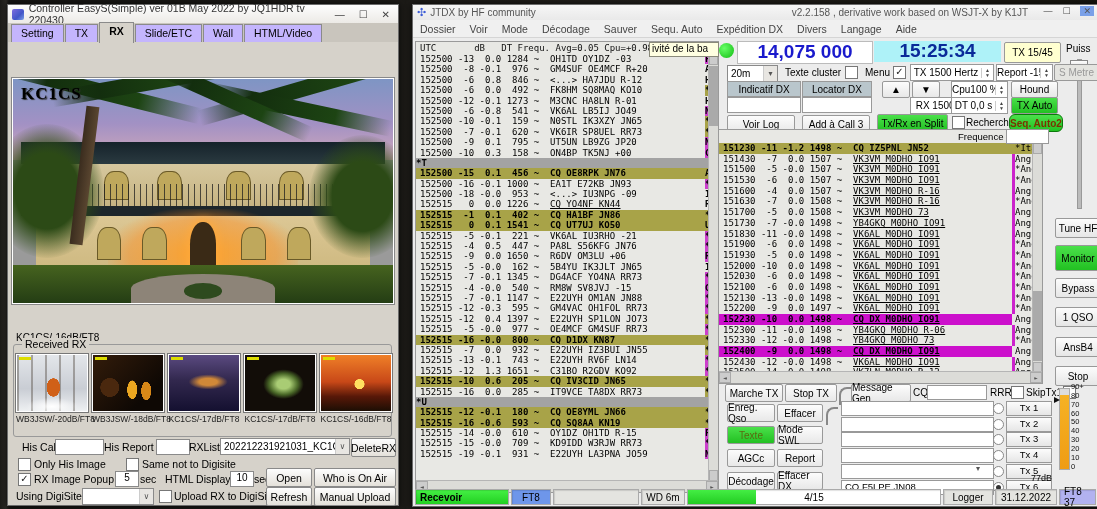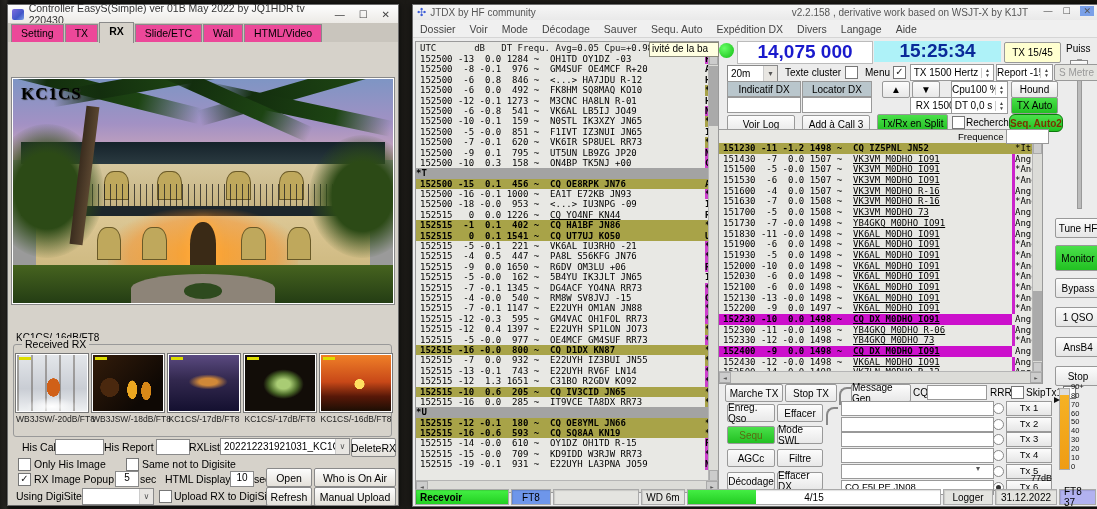--- a/index.html
+++ b/index.html
@@ -8,21 +8,21 @@
     background:linear-gradient(90deg,#1c1b18,#2a2824 6px,#151412 9px,#201e1a 60%,#17150f);}
   .win{position:absolute;border:1px solid #6b6b6b;box-shadow:0 0 6px rgba(0,0,0,.7);}
   
   #winL{left:7px;top:4px;width:390px;height:500px;background:#d6d2ca;}
   .ltitle{position:absolute;left:0;top:0;right:0;height:18px;background:linear-gradient(#fdfdfd,#eceae6);
     display:flex;align-items:center;font-size:10.5px;color:#333;border-bottom:1px solid #bbb;}
   .appico{width:12px;height:11px;margin:0 5px 0 4px;border-radius:2px;
     background:linear-gradient(135deg,#7d6ce0,#4256c8 60%,#7aa0e8);}
   .winbtns{margin-left:auto;display:flex;gap:14px;padding-right:8px;font-size:10px;color:#444;}
   .ltabs{position:absolute;left:0;top:18px;right:0;height:19px;background:#c9c5bd;display:flex;align-items:flex-end;padding-left:3px;}
-  .tab{font-size:10.5px;padding:2px 9px;border:1px solid #8a8a8a;border-bottom:none;background:#ec4899;margin-right:1px;height:13px;}
+  .tab{font-size:10.5px;padding:2px 9px;border:1px solid #8a8a8a;border-bottom:none;background:#c4b5fd;margin-right:1px;height:13px;}
   .tab.active{background:#d6d2ca;position:relative;top:1px;height:16px;font-weight:bold;}
   
   .photo{position:absolute;left:4px;top:73px;width:380px;height:224px;background:#9a9a9a;border:1px solid #fff;outline:1px solid #888;overflow:hidden;}
   .ph-sky{position:absolute;left:0;top:0;right:0;height:36%;background:linear-gradient(180deg,#7e95c4,#a291c4 55%,#d0a8ba);}
   .ph-roof{position:absolute;left:2%;right:2%;top:28%;height:10%;background:linear-gradient(#15222a,#2a3a40);}
   .ph-up{position:absolute;left:5%;right:5%;top:38%;height:19%;background:linear-gradient(#d6c89e,#c6b382);}
   .ph-rail{position:absolute;left:5%;right:5%;top:47%;height:10%;background:repeating-linear-gradient(90deg,rgba(30,30,30,.75) 0 1px,transparent 1px 6px);}
   .ph-mid{position:absolute;left:2%;right:2%;top:56.5%;height:4.5%;background:#1d262b;}
   .ph-low{position:absolute;left:6%;right:6%;top:61%;height:26%;background:linear-gradient(#dcc795,#cdb87f);}
   .ph-glow{position:absolute;left:25%;top:58%;width:50%;height:34%;background:radial-gradient(ellipse at 50% 60%,rgba(255,160,40,.95),rgba(255,140,30,.45) 55%,transparent 75%);}
@@ -278,21 +278,20 @@
       <div class="lhead">UTC       dB   DT Frequ. Avg=0.05 Cpu=+0.98/2</div>
       <div class="rowsbox">
           <div id="ba-rows">
             <div class="drow"><span class="txt">152500 -13  0.0 1284 ~  <span>OH1TD OY1DZ -03</span></span><span class="tail tc-m">F</span></div>
             <div class="drow"><span class="txt">152500  -8 -0.1  976 ~  <span>GM4SUF OE4MCF R+20</span></span><span class="tail">A</span></div>
             <div class="drow"><span class="txt">152500  -6  0.8  846 ~  <span>&lt;...&gt; HA7JDU R-12</span></span><span class="tail">H</span></div>
             <div class="drow"><span class="txt">152500  -6  0.0  492 ~  <span>FK8HM SQ8MAQ KO10</span></span><span class="tail tc-o">*P</span></div>
             <div class="drow"><span class="txt">152500 -12 -0.1 1273 ~  <span>M3CNC HA8LN R-01</span></span><span class="tail">H</span></div>
             <div class="drow"><span class="txt">152500  -6 -0.8  541 ~  <span>VK6AL LB5IJ JO49</span></span><span class="tail tc-m">N</span></div>
             <div class="drow"><span class="txt">152500 -10 -0.1  159 ~  <span>N0STL IK3XZY JN65</span></span><span class="tail tc-o">*I</span></div>
-            <div class="drow"><span class="txt">152500  -5 -0.0  851 ~  <span>F1IVT IZ3NUI JN65</span></span><span class="tail">I</span></div>
             <div class="drow"><span class="txt">152500  -7 -0.1  620 ~  <span>VK6IR SP8UEL RR73</span></span><span class="tail tc-o">*P</span></div>
             <div class="drow"><span class="txt">152500  -9  0.1  795 ~  <span>UT5UN LB9ZG JP20</span></span><span class="tail tc-m">N</span></div>
             <div class="drow"><span class="txt">152500 -10  0.3  158 ~  <span>ON4BP TK5NJ +00</span></span><span class="tail tc-m">C</span></div>
             <div class="drow hl-g"><span class="txt">152500 -16  0.0  932 ~  <span>CQ E22UYH OK12</span></span><span class="tail">*T</span></div>
             <div class="drow hl-o"><span class="txt">152500 -15  0.1  456 ~  <span>CQ OE8RPK JN76</span></span><span class="tail">A</span></div>
             <div class="drow"><span class="txt">152500 -16 -0.1 1000 ~  <span>EA1T E72KB JN93</span></span><span class="tail tc-m">*B</span></div>
             <div class="drow"><span class="txt">152500 -18 -0.0  953 ~  <span>&lt;...&gt; IU3NPG -09</span></span><span class="tail">I</span></div>
             <div class="drow"><span class="txt">152515   0  0.0 1226 ~  <span class="und">CQ YO4NF KN44</span></span><span class="tail">R</span></div>
             <div class="drow hl-o"><span class="txt">152515  -1  0.1  402 ~  <span>CQ HA1BF JN86</span></span><span class="tail">*H</span></div>
             <div class="drow hl-o"><span class="txt">152515   0  0.1 1541 ~  <span>CQ UT7UJ KO50</span></span><span class="tail">U</span></div>
@@ -437,24 +436,24 @@
     <span style="position:absolute;left:500px;top:382px;font-size:10px;">CQ</span>
     <div class="incell" style="left:514px;top:380px;width:58px;height:13px;"></div>
     <span style="position:absolute;left:577px;top:382px;font-size:10px;">RRR</span>
     <span class="cb" style="left:598px;top:381px;"></span>
     <span style="position:absolute;left:613px;top:382px;font-size:10px;">SkipTx1</span>
     <span class="cb" style="left:650px;top:381px;"></span>
 
     <div class="jbtn" style="left:314px;top:399px;width:46px;height:16px;">Enreg. Qso</div>
     <div class="jbtn" style="left:364px;top:399px;width:44px;height:16px;">Effacer</div>
     <div class="curve" style="left:413px;top:402px;"></div>
-    <div class="jbtn green" style="left:314px;top:421px;width:46px;height:16px;color:#5a6a10;">Sequ</div>
+    <div class="jbtn green" style="left:314px;top:421px;width:46px;height:16px;color:#5a6a10;">Texte</div>
     <div class="jbtn" style="left:364px;top:421px;width:44px;height:16px;">Mode SWL</div>
     <div class="jbtn" style="left:314px;top:444px;width:46px;height:16px;">AGCc</div>
-    <div class="jbtn" style="left:364px;top:444px;width:44px;height:16px;">Filtre</div>
+    <div class="jbtn" style="left:364px;top:444px;width:44px;height:16px;">Report</div>
     <div class="jbtn" style="left:314px;top:467px;width:46px;height:16px;">Décodage</div>
     <div class="jbtn" style="left:364px;top:467px;width:44px;height:16px;">Effacer DX</div>
     <div id="tx-rows">
         <div class="txfield" style="top: 396px;"></div>
         <span class="radio" style="top: 398px;"></span>
         <div class="txbtn" style="top: 396px;">Tx 1</div>
         <div class="txfield" style="top: 411.7px;"></div>
         <span class="radio" style="top: 413.7px;"></span>
         <div class="txbtn" style="top: 411.7px;">Tx 2</div>
         <div class="txfield" style="top: 427.4px;"></div>

